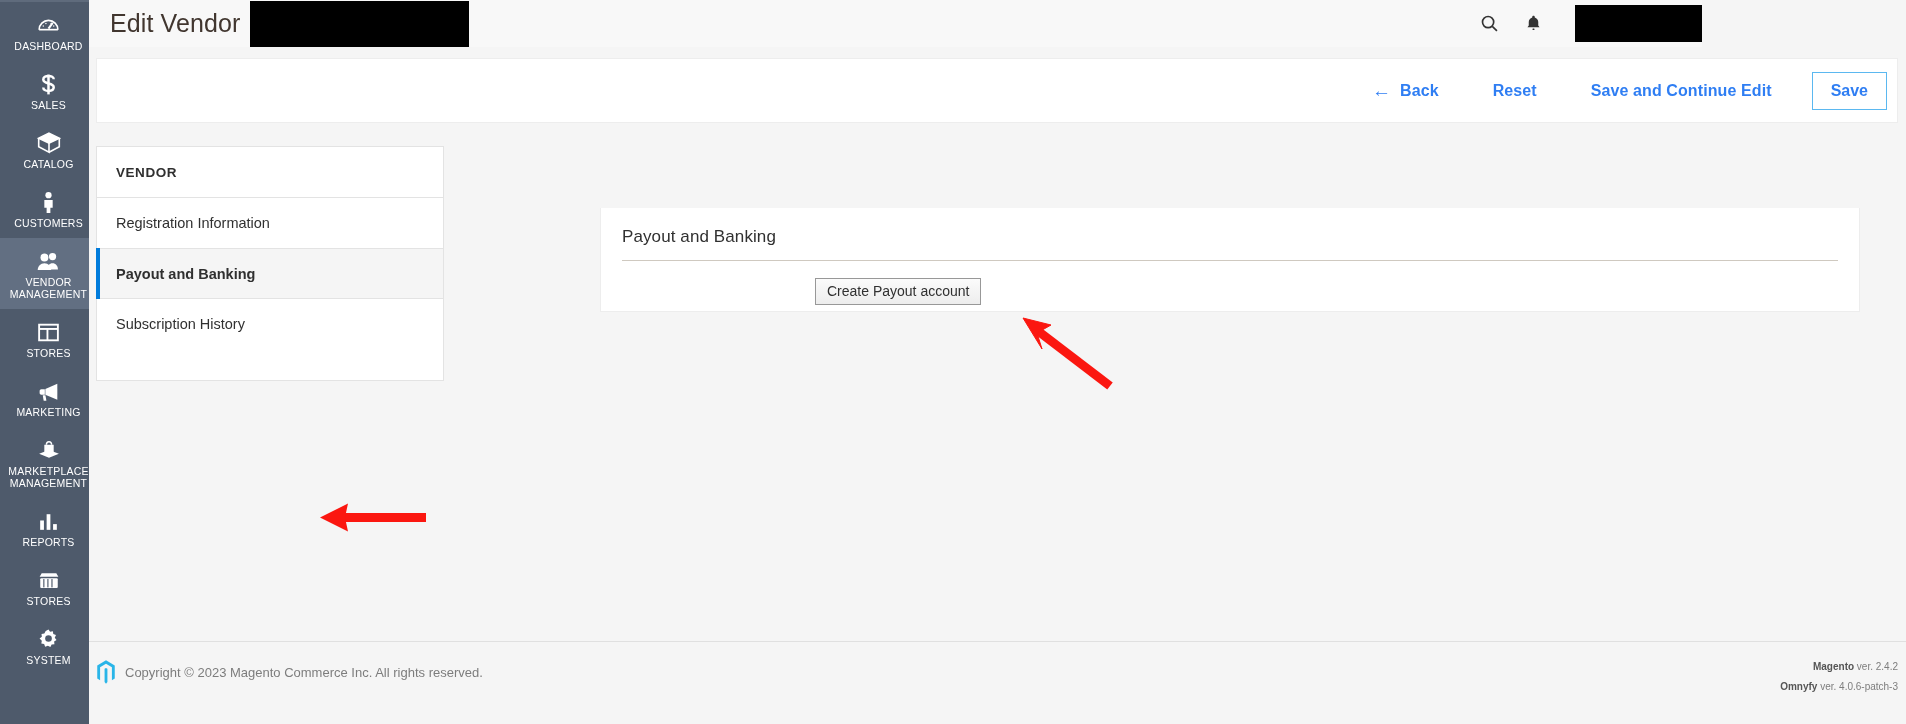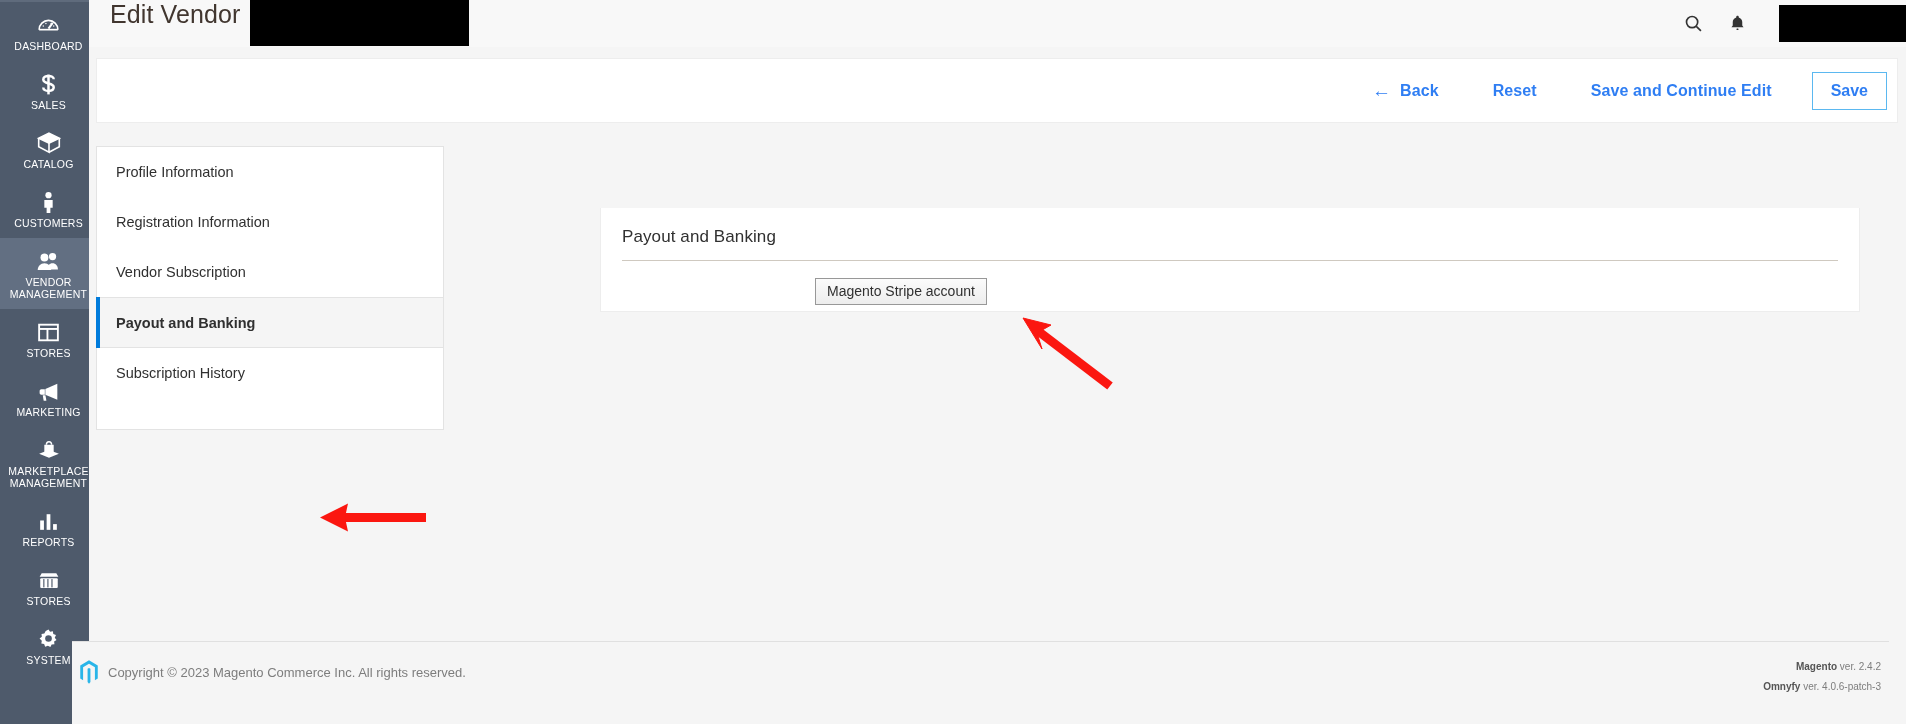--- a/index.html
+++ b/index.html
@@ -38,23 +38,23 @@
     display: block;
     font-size: 10.5px;
     line-height: 12px;
     letter-spacing: .2px;
     font-family: "Liberation Sans", sans-serif;
   }
 
   
   .page-header {
     position: absolute; left: 89px; top: 0;
-    width: 1817px; height: 47px;
+    width: 1613px; height: 47px;
     background: #f8f8f8;
-    display: flex; 
+    display: flex; align-items: center;
   }
   .page-title {
     font-size: 25px; font-weight: 400; color: #41362f;
     margin-left: 21px; letter-spacing: .1px;
     white-space: nowrap;
   }
   .redaction {
     background: #000000;
     border: 1px solid #555;
     margin-left: 9px;
@@ -163,21 +163,21 @@
     color: #303030;
     background: linear-gradient(#fbfbfb, #ededed);
     border: 1px solid #989898;
     padding: 4px 11px 5px;
     cursor: pointer;
     margin-left: 193px;
   }
 
   
   .footer {
-    position: absolute; left: 72px; top: 641px;
+    position: absolute; left: 89px; top: 641px;
     width: 1817px; height: 83px;
     background: #f5f5f5;
     border-top: 1px solid #e0e0e0;
   }
   .footer-left {
     position: absolute; left: 7px; top: 17px;
     display: flex; align-items: center; gap: 9px;
   }
   .magento-logo { width: 20px; height: 26px; display: block; }
   .copyright {
@@ -357,33 +357,32 @@
     <button class="btn-link btn-back">
       <span class="back-arrow">←</span>
       <span>Back</span>
     </button>
     <button class="btn-link sp-reset">Reset</button>
     <button class="btn-link sp-scce">Save and Continue Edit</button>
     <button class="btn-save">Save</button>
   </div>
 
   <aside class="vendor-card">
+    <div class="vendor-card-head">VENDOR</div>
     <ul class="vendor-nav-list">
-      <li class="vendor-nav-item">Profile Information</li>
       <li class="vendor-nav-item">Registration Information</li>
-      <li class="vendor-nav-item">Vendor Subscription</li>
       <li class="vendor-nav-item active">Payout and Banking</li>
       <li class="vendor-nav-item last">Subscription History</li>
     </ul>
   </aside>
 
   <section class="content-panel">
     <div class="panel-title">Payout and Banking</div>
     <div class="panel-body">
-      <button class="native-button">Magento Stripe account</button>
+      <button class="native-button">Create Payout account</button>
     </div>
   </section>
 
   <div class="annot annot-sidebar">
     <svg width="110" height="42" viewBox="0 0 110 42">
       <g fill="#fb1710">
         <rect x="26" y="15" width="82" height="9"></rect>
         <path d="M2 19.5 30 5.5l-3 14 3 14Z"></path>
       </g>
     </svg>

